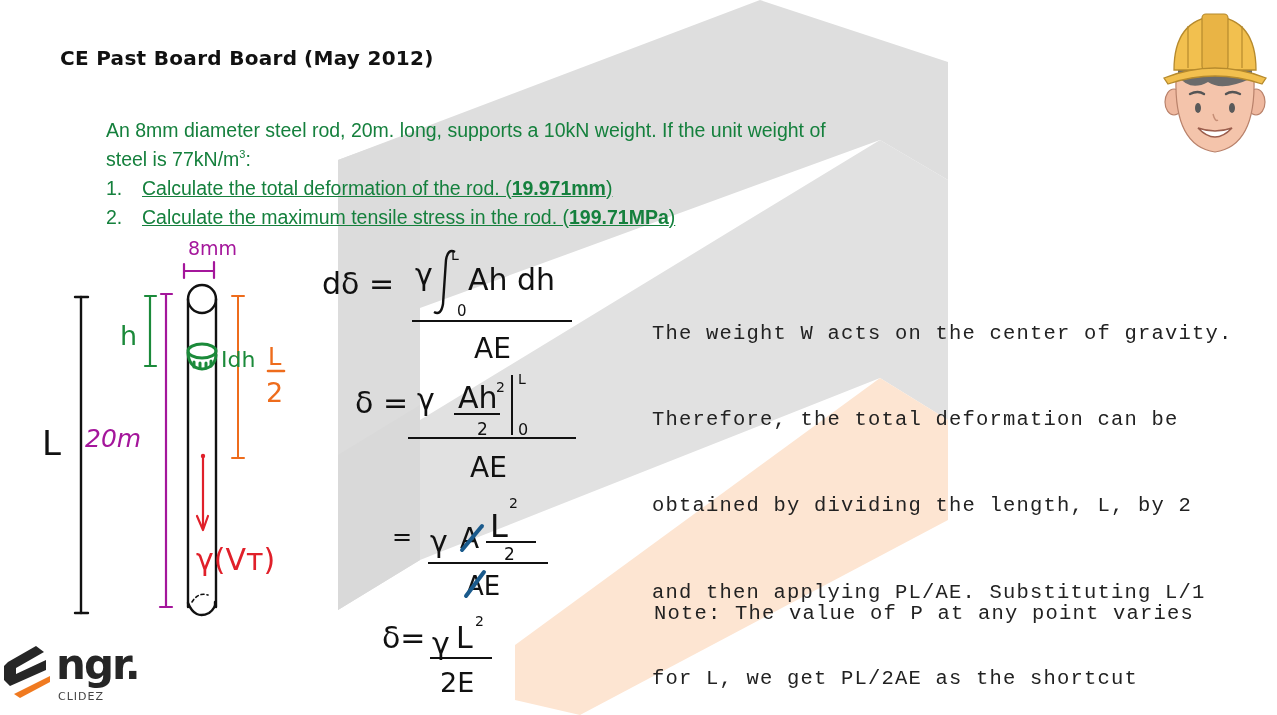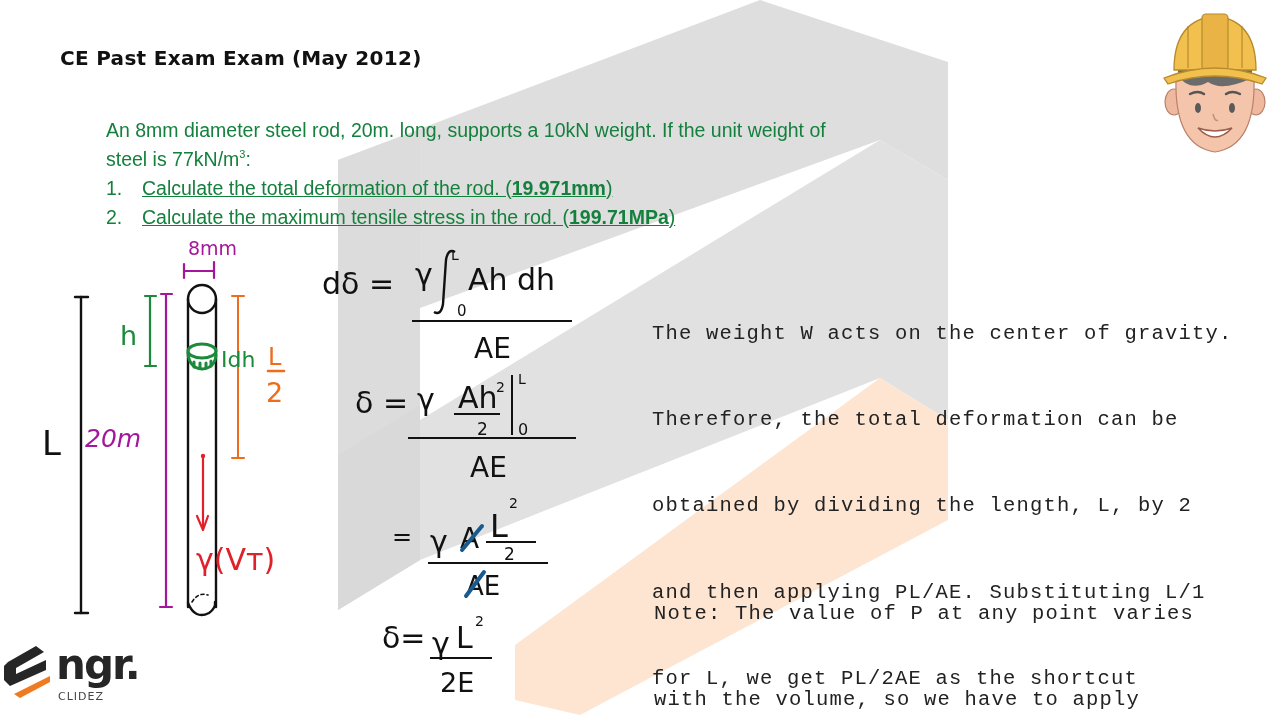--- a/index.html
+++ b/index.html
@@ -64,21 +64,21 @@
   <polygon points="338,160 420,130 420,560 338,610" fill="#dcdcdc"></polygon>
 
   <polygon points="420,420 880,140 948,180 948,420 880,378 420,560" fill="#e1e1e1"></polygon>
 
   <polygon points="338,455 420,405 420,560 338,610" fill="#d9d9d9"></polygon>
 
   <polygon points="515,645 880,378 948,420 948,520 580,715 515,700" fill="#fde5d2"></polygon>
 </svg>
 
 <div class="abs layer title">
-  <b>CE Past Exam Exam</b>
+  <b>CE Past Board Board</b>
   <span class="tn">(May 2012)</span>
 </div>
 
 <div class="abs layer problem">
   <div class="line">An 8mm diameter steel rod, 20m. long, supports a 10kN weight. If the unit weight of</div>
   <div class="line"><span>steel is 77kN/m</span><sup>3</sup><span>:</span></div>
   <ol>
     <li><span class="num">1.</span><span>Calculate the total deformation of the rod. (</span><b>19.971mm</b><span>)</span></li>
     <li><span class="num">2.</span><span>Calculate the maximum tensile stress in the rod. (</span><b>199.71MPa</b><span>)</span></li>
   </ol>
@@ -211,21 +211,20 @@
   <div>Therefore, the total deformation can be</div>
   <div>obtained by dividing the length, L, by 2</div>
   <div>and then applying PL/AE. Substituting L/1</div>
   <div>for L, we get PL/2AE as the shortcut</div>
   
   
 </div>
 
 <div class="abs layer mono note">
   <div><b>Note:</b><span> The value of P at any point varies</span></div>
-  <div>with the volume, so we have to apply</div>
   
   
 </div>
 
 <div class="abs layer logo">
   <svg class="abs" style="left:2px;top:10px;" width="60" height="62" viewBox="0 0 60 62">
     <polygon points="6,22 34,6 42,12 14,28 14,34 44,20 44,30 8,46 2,40 2,26" fill="#262626"></polygon>
     <polygon points="12,54 48,36 48,42 18,58" fill="#f07a20"></polygon>
   </svg>
   <div class="logo-text">ngr.</div>

